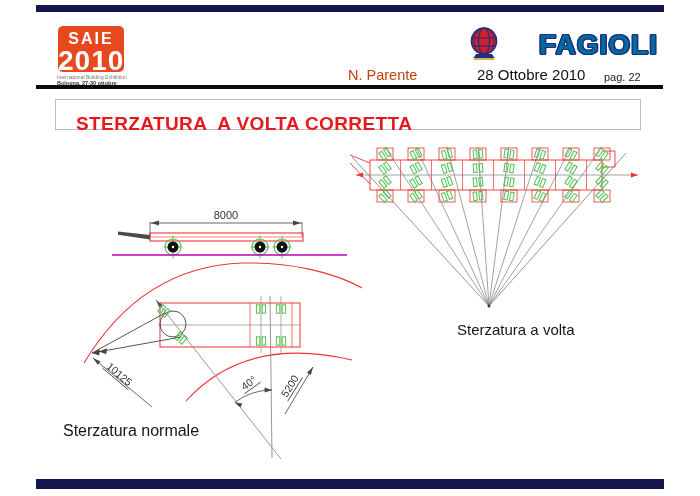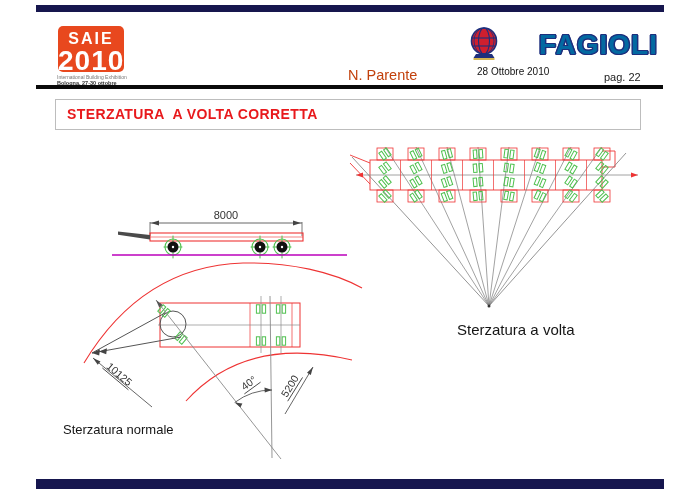--- a/index.html
+++ b/index.html
@@ -17,30 +17,30 @@
   .saie-line2{font-weight:bold;font-size:28px;letter-spacing:1px;line-height:1;margin-top:0px;}
   .saie-sub{position:absolute;left:57px;top:74px;width:80px;line-height:1.25;}
   .saie-sub .s1{font-size:5px;color:#777;}
   .saie-sub .s2{font-size:5.5px;color:#333;font-weight:bold;}
   
   .fagioli-text{position:absolute;left:503px;top:29px;font-size:28px;font-weight:800;
     letter-spacing:1px;color:#0369a1;white-space:nowrap;
     text-shadow:-1.4px 0 #1e2f7d,1.4px 0 #1e2f7d,0 -1.4px #1e2f7d,0 1.4px #1e2f7d,
                 -1px -1px #1e2f7d,1px -1px #1e2f7d,-1px 1px #1e2f7d,1px 1px #1e2f7d;margin-left:36px;}
   .hdr-author{position:absolute;left:348px;top:67px;font-size:14.5px;color:#c2410c;}
-  .hdr-date{position:absolute;left:477px;top:66px;font-size:10px;color:#111;}
+  .hdr-date{position:absolute;left:477px;top:66px;font-size:15px;color:#111;}
   .hdr-page{position:absolute;left:604px;top:71px;font-size:11px;color:#222;}
   .hdr-rule{position:absolute;left:36px;top:85px;width:627px;height:3.5px;background:#0a0a0a;}
   
   .title-box{position:absolute;left:55px;top:99px;width:584px;height:29px;background:#fff;
              border:1px solid #bdbdbd;}
-  .title-text{margin:0;line-height:29px;padding-left:11px;font-size:14px;font-weight:bold;
+  .title-text{margin:9px;line-height:29px;padding-left:11px;font-size:19px;font-weight:bold;
               color:#e8191c;letter-spacing:.4px;white-space:pre;}
   
-  .cap-normale{position:absolute;left:63px;top:422px;font-size:13px;color:#151515;}
+  .cap-normale{position:absolute;left:63px;top:422px;font-size:16px;color:#151515;}
   .cap-corretta{position:absolute;left:457px;top:320px;width:160px;
                 font-size:15px;color:#151515;line-height:1.3;}
   svg{position:absolute;left:0;top:0;}
   svg text{font-family:"Liberation Sans","DejaVu Sans",sans-serif;font-size:10.5px;fill:#333;}
   text.dim8000{font-size:11px;}
 </style>
 </head>
 <body>
 
 <div class="bar top"></div>

